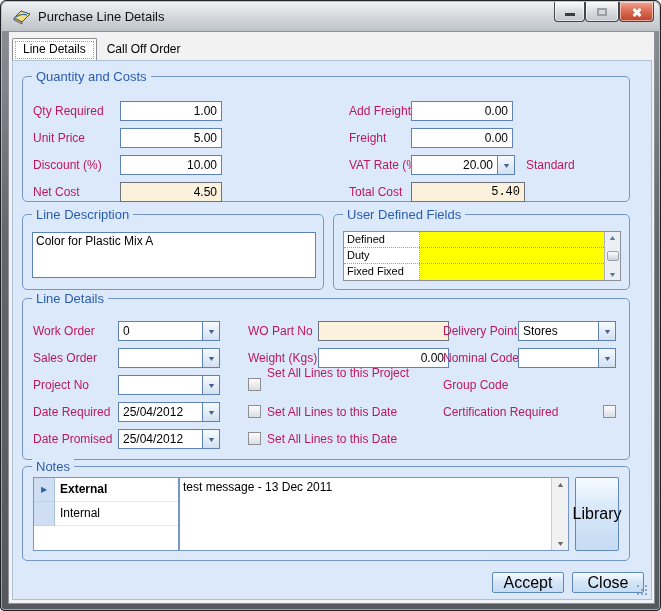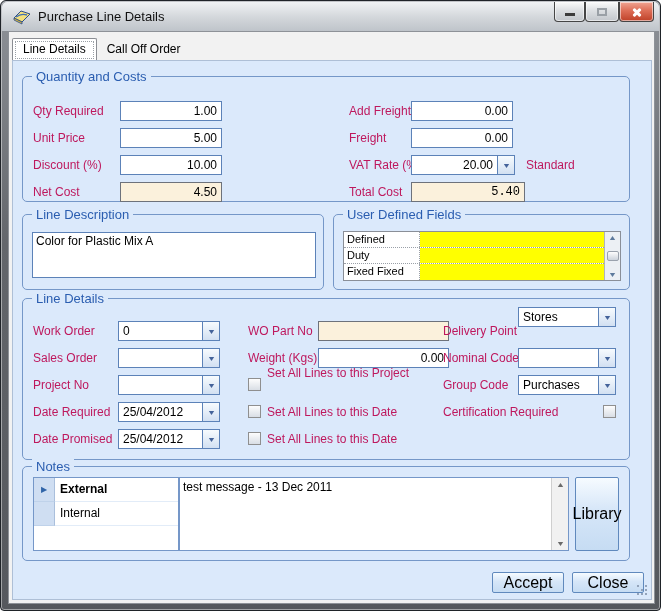--- a/index.html
+++ b/index.html
@@ -229,42 +229,36 @@
         <span class="cbx" style="left:225px;top:79px;"></span>
         <span class="lbl" style="left:244px;top:64px;">Set All Lines to this Project</span>
 
         <span class="cbx" style="left:225px;top:106px;"></span>
         <span class="lbl" style="left:244px;top:103px;">Set All Lines to this Date</span>
 
         <span class="cbx" style="left:225px;top:133px;"></span>
         <span class="lbl" style="left:244px;top:130px;">Set All Lines to this Date</span>
 
         <span class="lbl" style="left:420px;top:22px;">Delivery Point</span>
-        <div class="combo" style="left:495px;top:8px;width:98px;">
+        <div class="combo" style="left:495px;top:22px;width:98px;">
           <div class="cv">Stores</div>
           <div class="cb">
               <span class="arrow">▼</span>
             </div>
         </div>
 
         <span class="lbl" style="left:420px;top:49px;">Nominal Code</span>
         <div class="combo" style="left:495px;top:49px;width:98px;">
           <div class="cv"></div>
           <div class="cb">
               <span class="arrow">▼</span>
             </div>
         </div>
 
         <span class="lbl" style="left:420px;top:76px;">Group Code</span>
-        <div class="combo" style="left:495px;top:76px;width:98px;">
-          <div class="cv">Purchases</div>
-          <div class="cb">
-              <span class="arrow">▼</span>
-            </div>
-        </div>
 
         <span class="lbl" style="left:420px;top:103px;">Certification Required</span>
         <span class="cbx" style="left:580px;top:106px;"></span>
       </div>
 
       <div class="group" style="left:9px;top:405px;width:608px;height:95px;">
         <span class="gt">Notes</span>
 
         <div class="ntable" style="left:10px;top:10px;width:146px;height:74px;">
           <div class="nrow sel">

